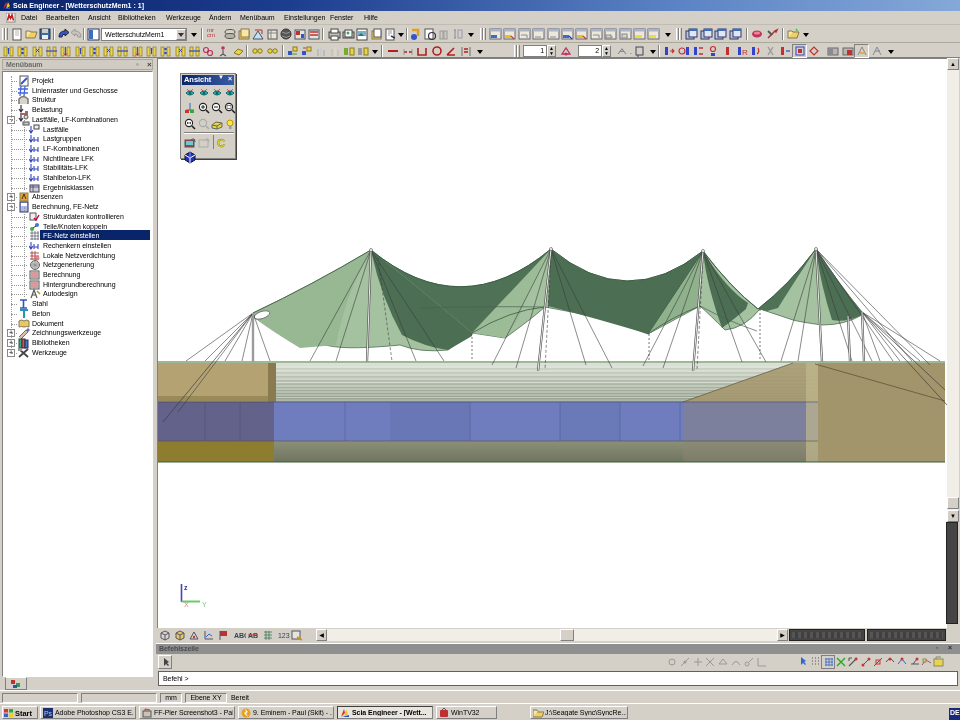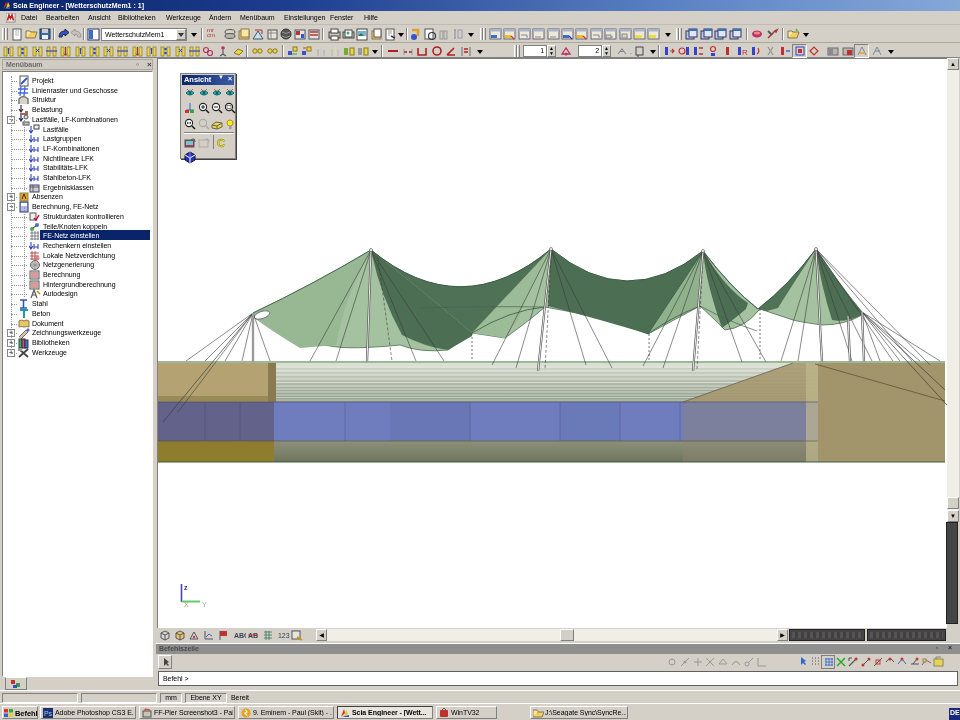--- a/index.html
+++ b/index.html
@@ -1076,21 +1076,21 @@
 </div>
 
 <div id="taskbar" class="abs" style="left:0;top:703px;width:960px;height:17px;background:#d4d0c8;border-top:1px solid #fff">
       <div class="abs raised" style="left:2px;top:2px;width:36px;height:13px;background:#d4d0c8">
         <svg class="abs" style="left:1px;top:1px" width="10" height="10">
           <rect x="0" y="1" width="4" height="3.5" fill="#d33"></rect>
           <rect x="5" y="1" width="4" height="3.5" fill="#3a3"></rect>
           <rect x="0" y="5.5" width="4" height="3.5" fill="#36c"></rect>
           <rect x="5" y="5.5" width="4" height="3.5" fill="#ec2"></rect>
         </svg>
-        <span style="position:absolute;left:12px;top:2px;font-weight:bold;font-size:7.5px">Befehl</span>
+        <span style="position:absolute;left:12px;top:2px;font-weight:bold;font-size:7.5px">Start</span>
       </div>
       <div class="abs" style="left:40px;top:2px;width:96px;height:13px;background:#d4d0c8;border:1px solid #fff;border-right-color:#808080;border-bottom-color:#808080">
         <svg class="abs" style="left:2px;top:1px" width="10" height="10">
           <rect x="0" y="0" width="10" height="10" fill="#1c2f6e"></rect>
           <text x="1" y="8" font-size="7" fill="#9cf">Ps</text>
         </svg>
         <span style="position:absolute;left:14px;top:2px;white-space:nowrap;overflow:hidden;width:79px;">Adobe Photoshop CS3 E...</span>
       </div>
       <div class="abs" style="left:139px;top:2px;width:96px;height:13px;background:#d4d0c8;border:1px solid #fff;border-right-color:#808080;border-bottom-color:#808080">
         <svg class="abs" style="left:2px;top:1px" width="10" height="10">

